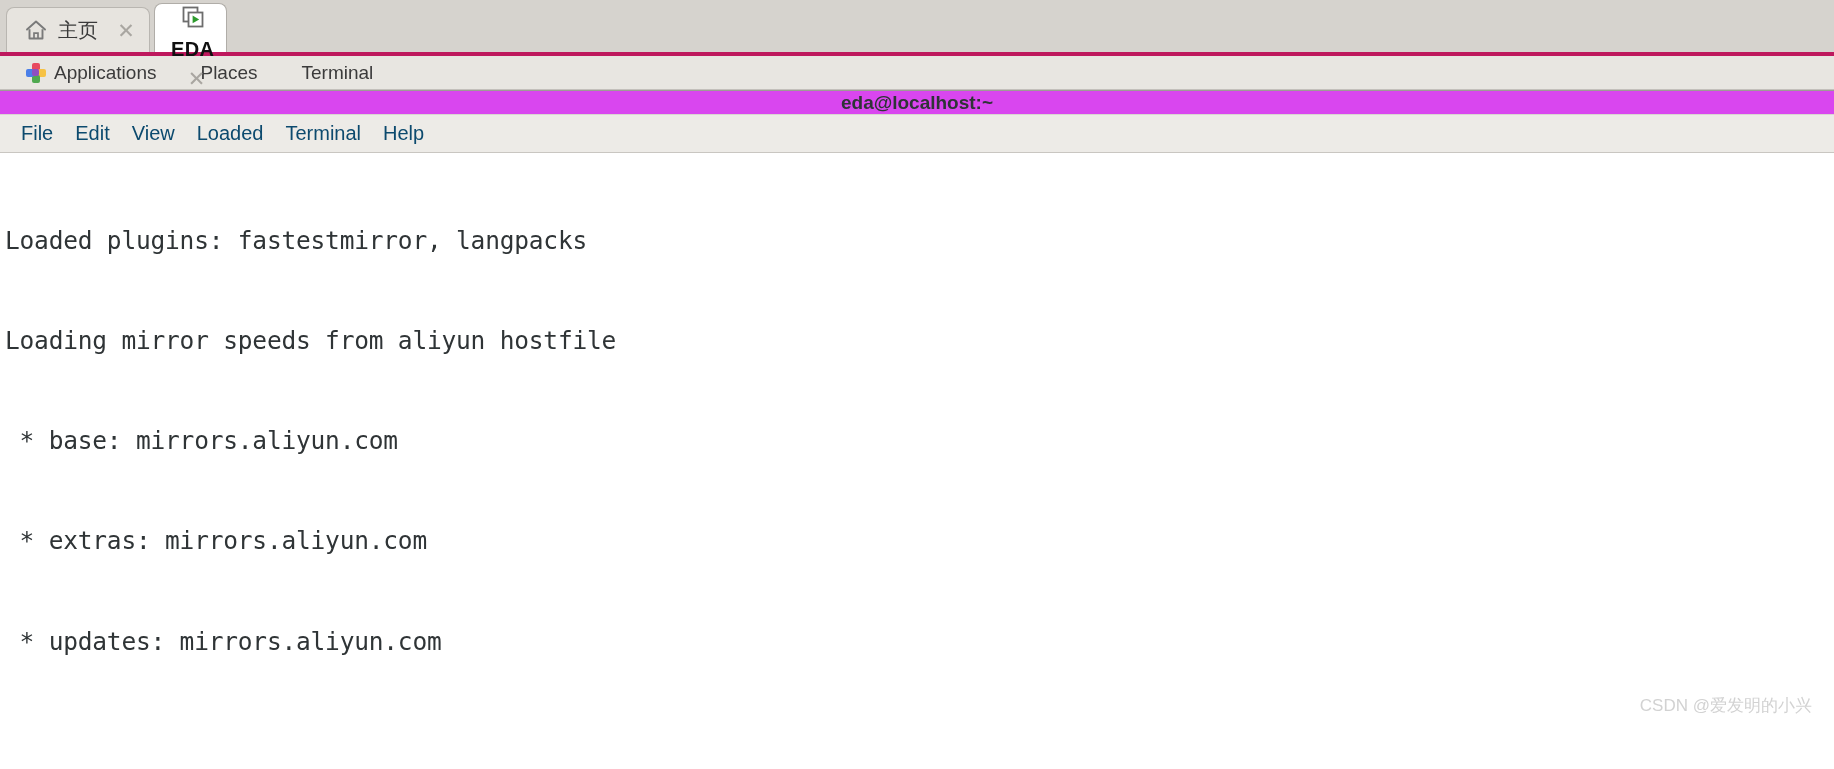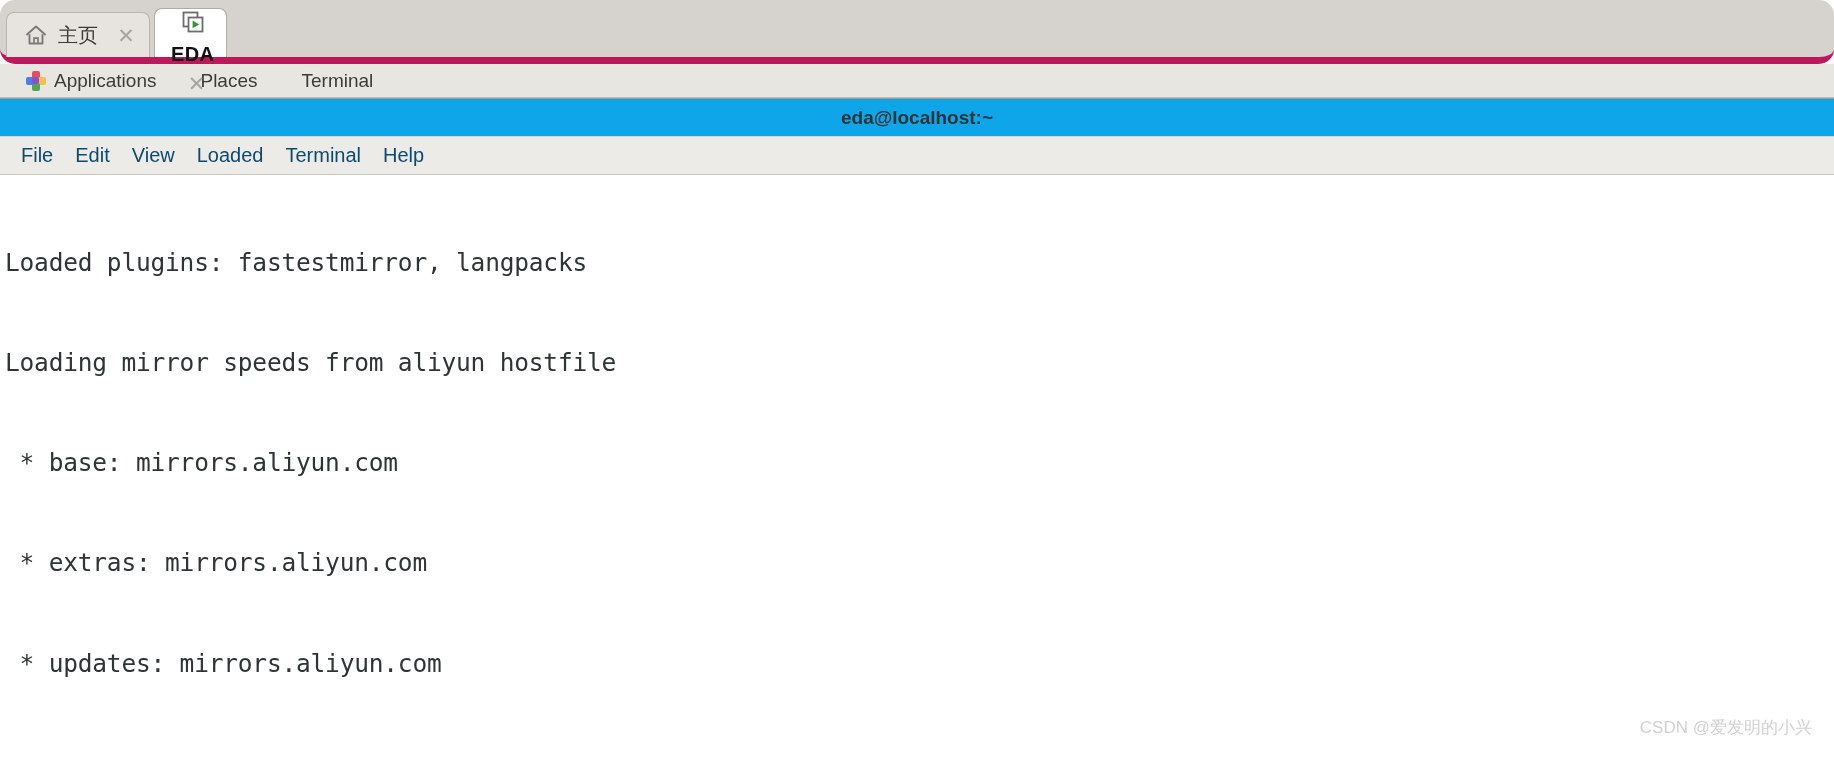--- a/index.html
+++ b/index.html
@@ -15,27 +15,26 @@
   #app {
     position: relative;
     width: 1834px;
     height: 769px;
     background: #ffffff;
   }
 
   
   .tabstrip {
     position: relative;
-    height: 64px;
+    height: 56px;
     background: #d6d3ce;
     display: flex;
     align-items: flex-end;
     padding-left: 6px;
-    border-bottom: 7px solid #be185d;
-    border-radius: 15px;
+    border-bottom: 4px solid #be185d;
   }
   .tab {
     position: relative;
     display: flex;
     align-items: center;
     gap: 9px;
     height: 45px;
     padding: 0 12px 0 16px;
     border-top-left-radius: 8px;
     border-top-right-radius: 8px;
@@ -95,22 +94,22 @@
   .apps-glyph i:nth-child(3) { background: #4fa94f; left: 6px;  top: 12px; }
   .apps-glyph i:nth-child(4) { background: #4a7fe8; left: 0px;  top: 6px; }
   .apps-glyph i:nth-child(5) { background: #8e4fc0; left: 6px;  top: 6px; width: 7px; height: 7px; }
 
   
   .term-window {
     border-top: 1px solid #9e9b96;
     background: #f2f1ef;
   }
   .term-titlebar {
-    height: 38px;
-    background: #0ea5e9;
+    height: 24px;
+    background: #d946ef;
     display: flex;
     align-items: center;
     justify-content: center;
     border-bottom: 1px solid #d9d6d1;
   }
   .term-title {
     font-size: 19px;
     font-weight: bold;
     color: #2e3436;
   }

